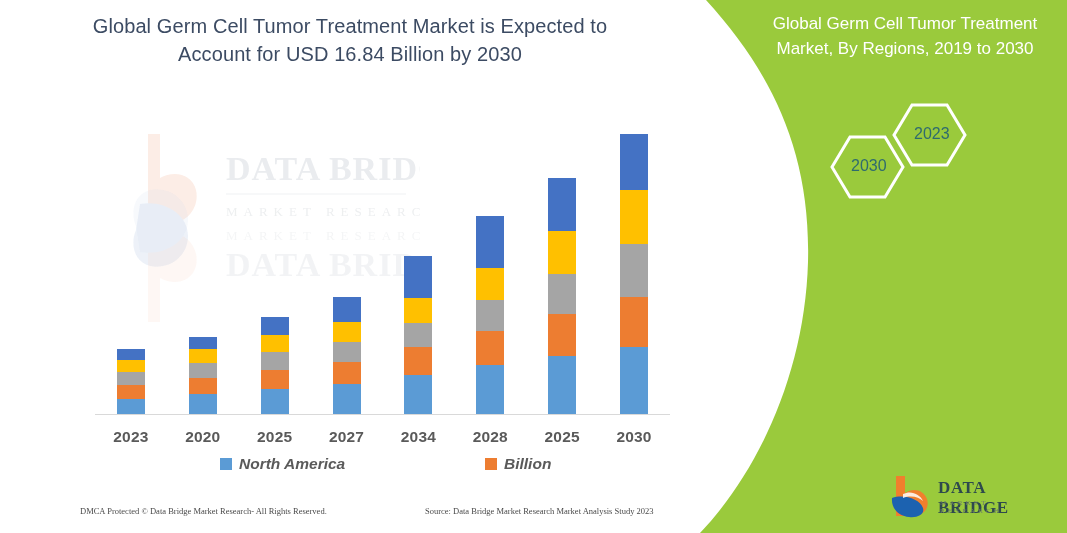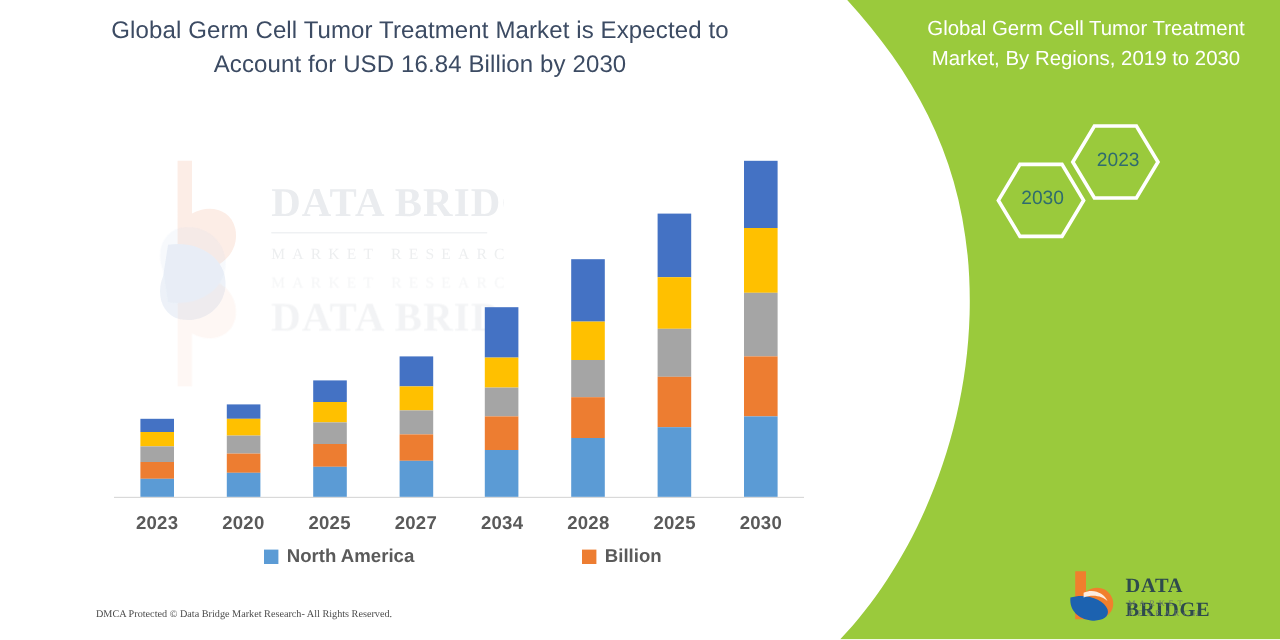--- a/index.html
+++ b/index.html
@@ -82,21 +82,21 @@
     text-align: center;
     font-size: 15.5px;
     font-weight: bold;
     color: #5a5a5a;
     letter-spacing: .2px;
   }
 
   #legend {
     position: absolute;
     left: 95px; top: 455px;
-    width: 575px; height: 24px;
+    width: 575px; height: 24px; font-style: italic;
   }
   .legend-item {
     position: absolute;
     display: flex;
     align-items: center;
     gap: 7px;
     font-size: 15.5px;
     font-weight: bold;
     color: #5a5a5a;
   }
@@ -289,20 +289,21 @@
           <span>North America</span>
         </div>
         <div class="legend-item" style="left: 390px;">
           <span class="legend-swatch" style="background: rgb(237, 125, 49);"></span>
           <span>Billion</span>
         </div>
       </div>
 
     <div id="footer">
       <span id="footer-left">DMCA Protected © Data Bridge Market Research- All Rights Reserved.</span>
+      <span id="footer-right">Source: Data Bridge Market Research  Market Analysis Study 2023</span>
     </div>
   </div>
 
   <div id="right-title">Global Germ Cell Tumor Treatment Market, By Regions, 2019 to 2030</div>
 
   <div id="hexes">
     <svg width="180" height="110" viewBox="0 0 180 110" xmlns="http://www.w3.org/2000/svg">
       <polygon points="92,10 127,10 145,40 127,70 92,70 74,40" fill="none" stroke="#ffffff" stroke-width="3"></polygon>
       <polygon points="30,42 65,42 83,72 65,102 30,102 12,72" fill="none" stroke="#ffffff" stroke-width="3"></polygon>
     </svg>

